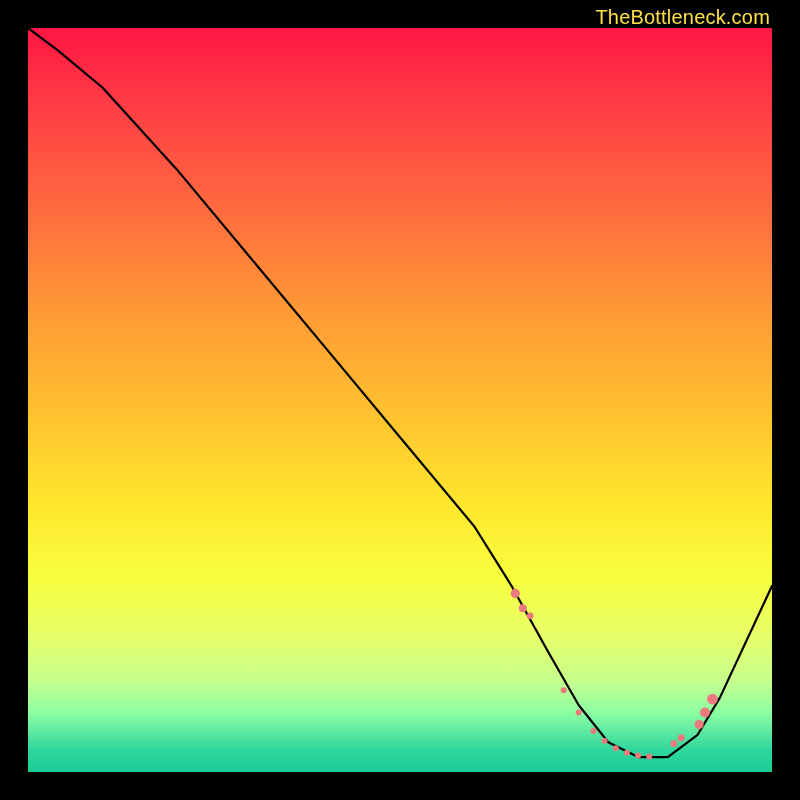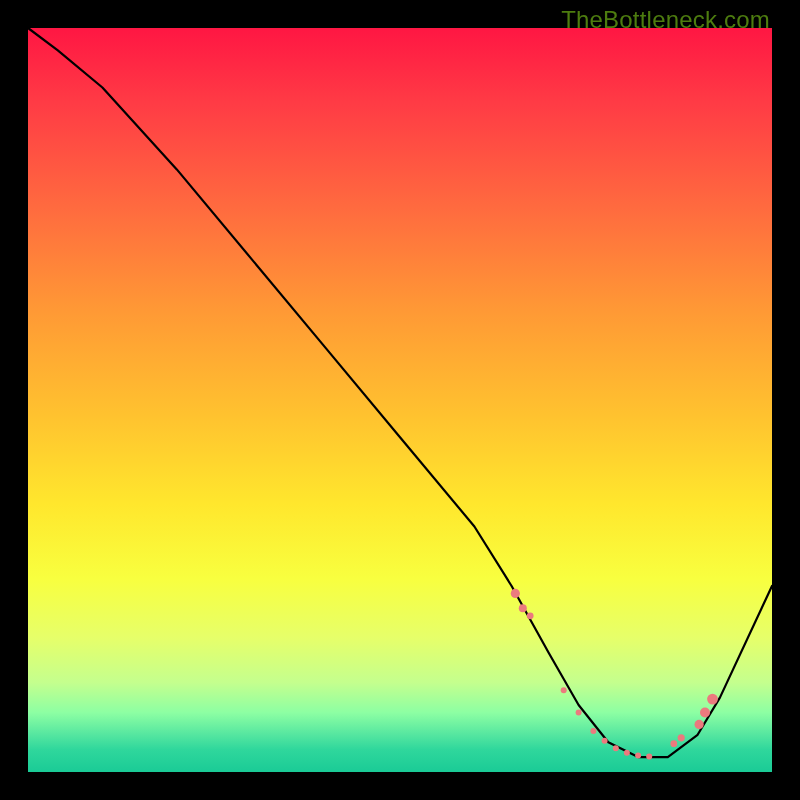--- a/index.html
+++ b/index.html
@@ -38,22 +38,22 @@
       #8dffa3 92%,
       #55e6a0 95%,
       #2fd79c 97%,
       #1acb96 100%
     );
   }
   .watermark {
     position: absolute;
     top: 6px;
     right: 30px;
-    color: #4d7c0f;
-    font-size: 24px;
+    color: #fde047;
+    font-size: 20px;
     letter-spacing: 0.2px;
     user-select: none;
     white-space: nowrap;
   }
   svg.curve {
     position: absolute;
     left: 0; top: 0;
     width: 744px;
     height: 744px;
     overflow: visible;

